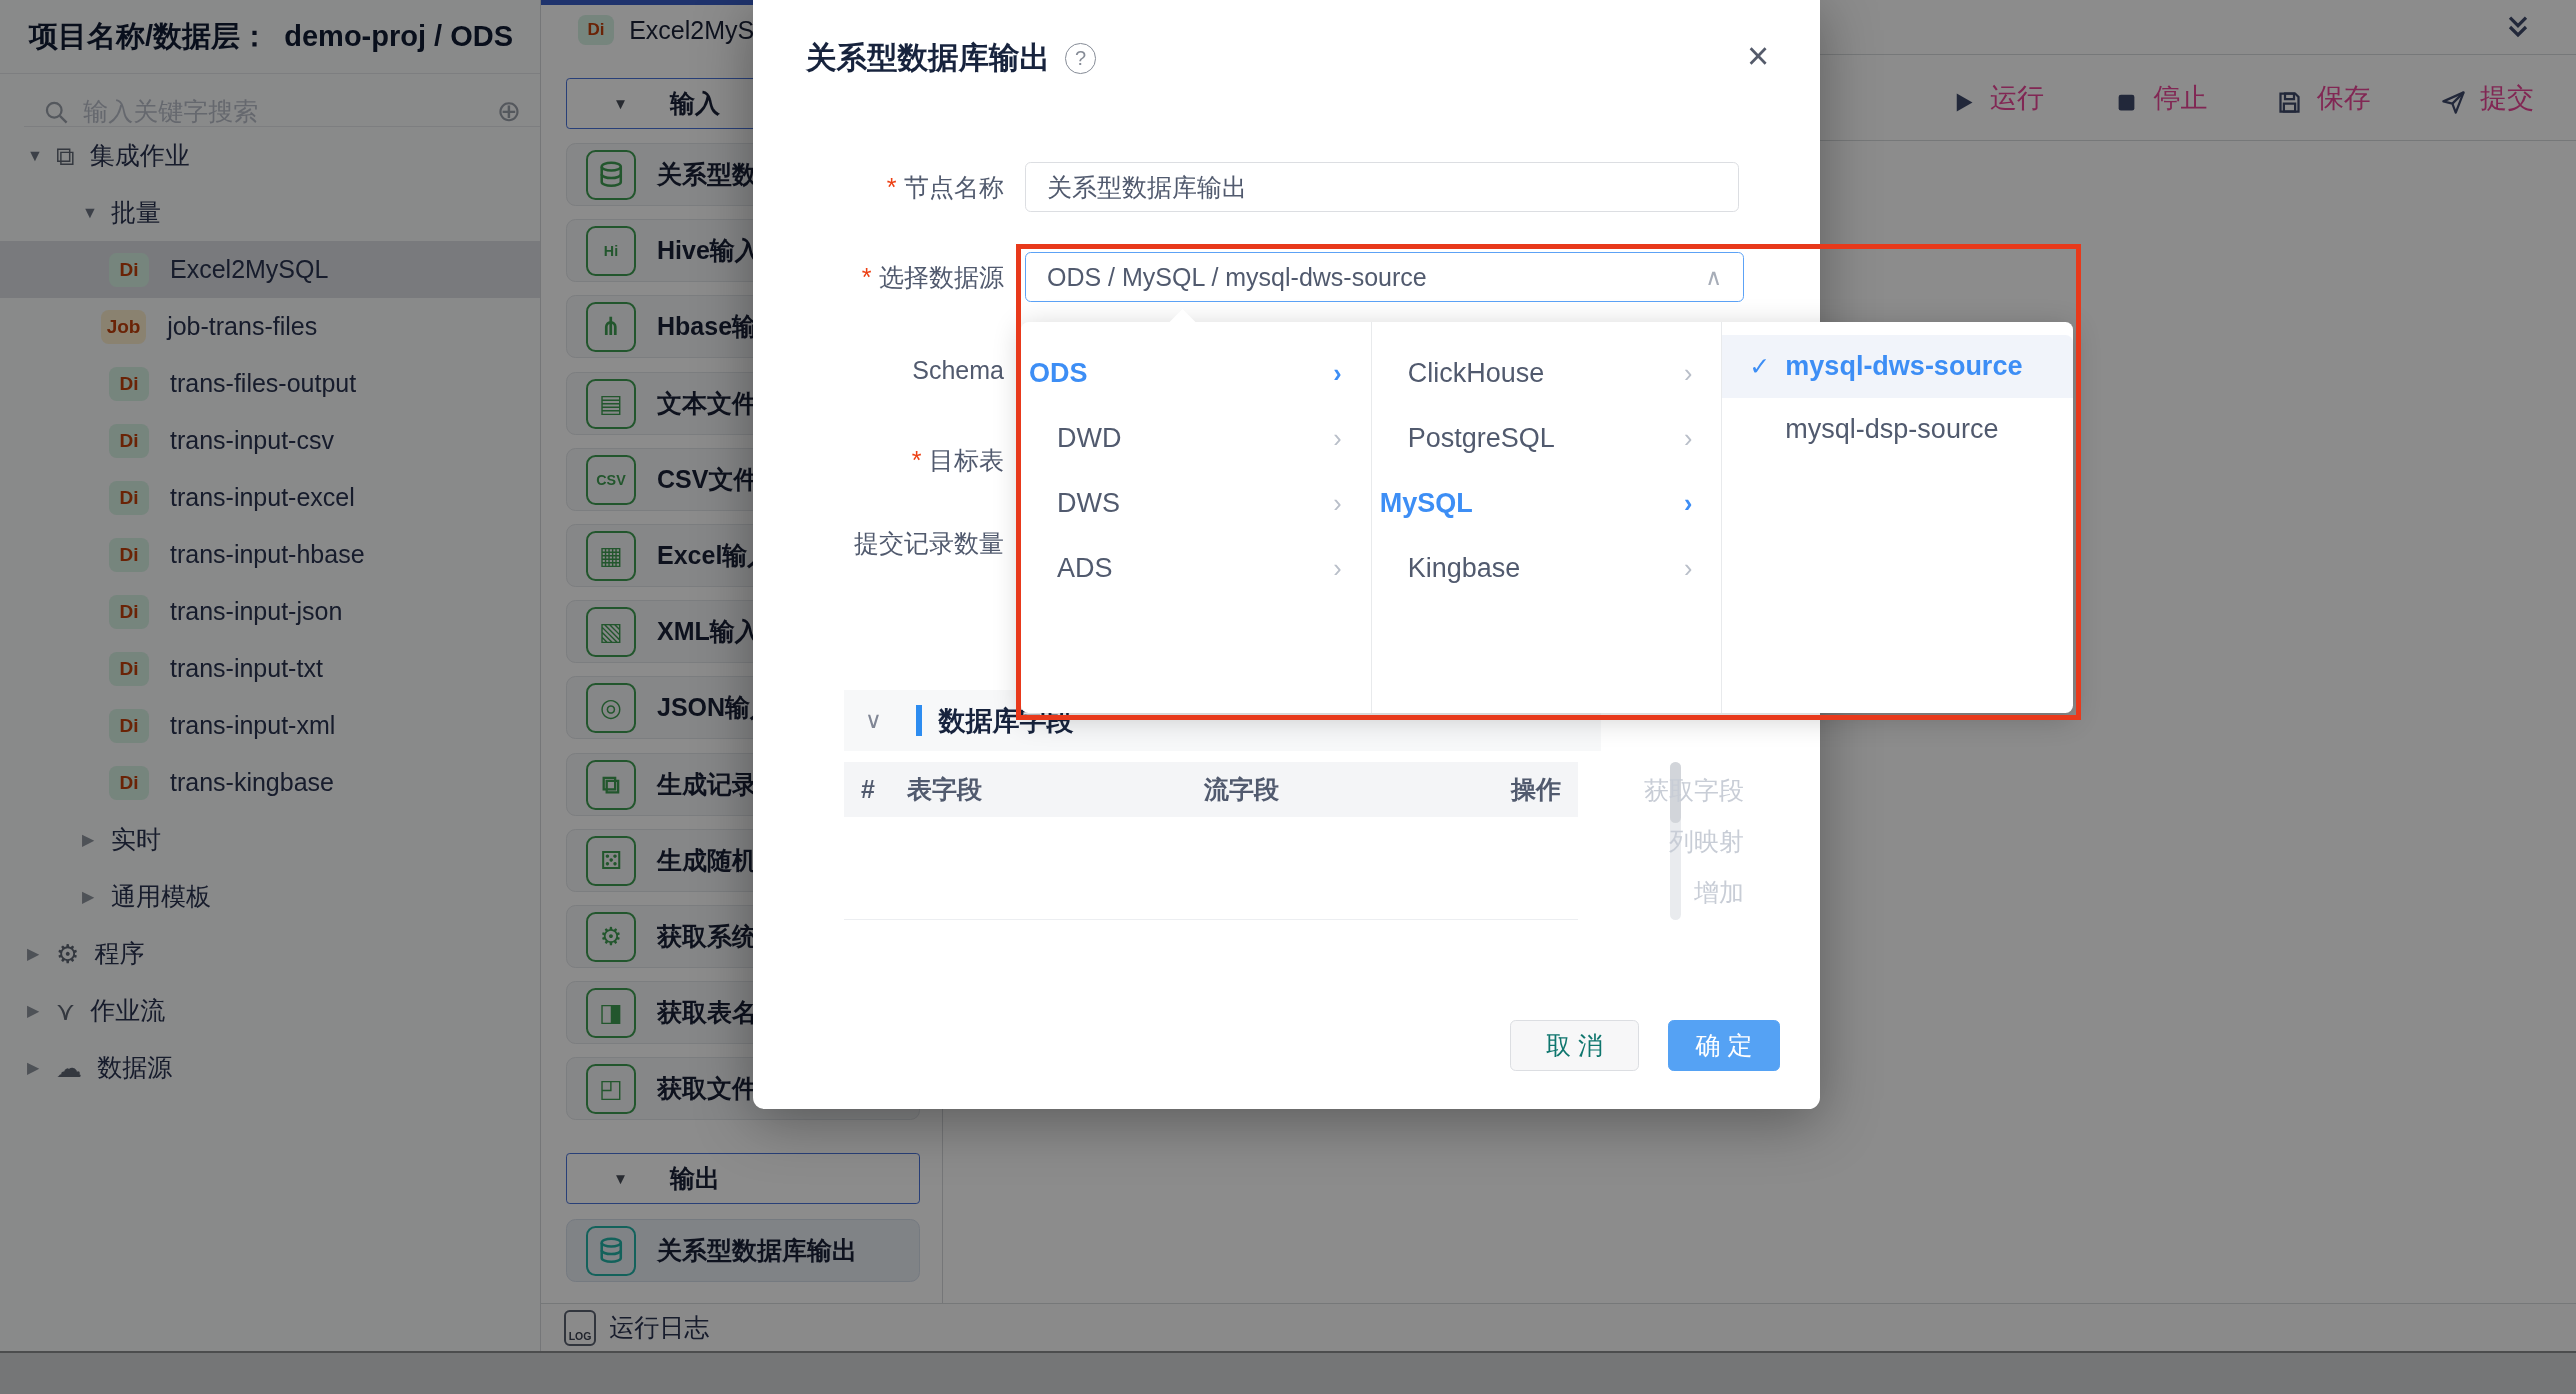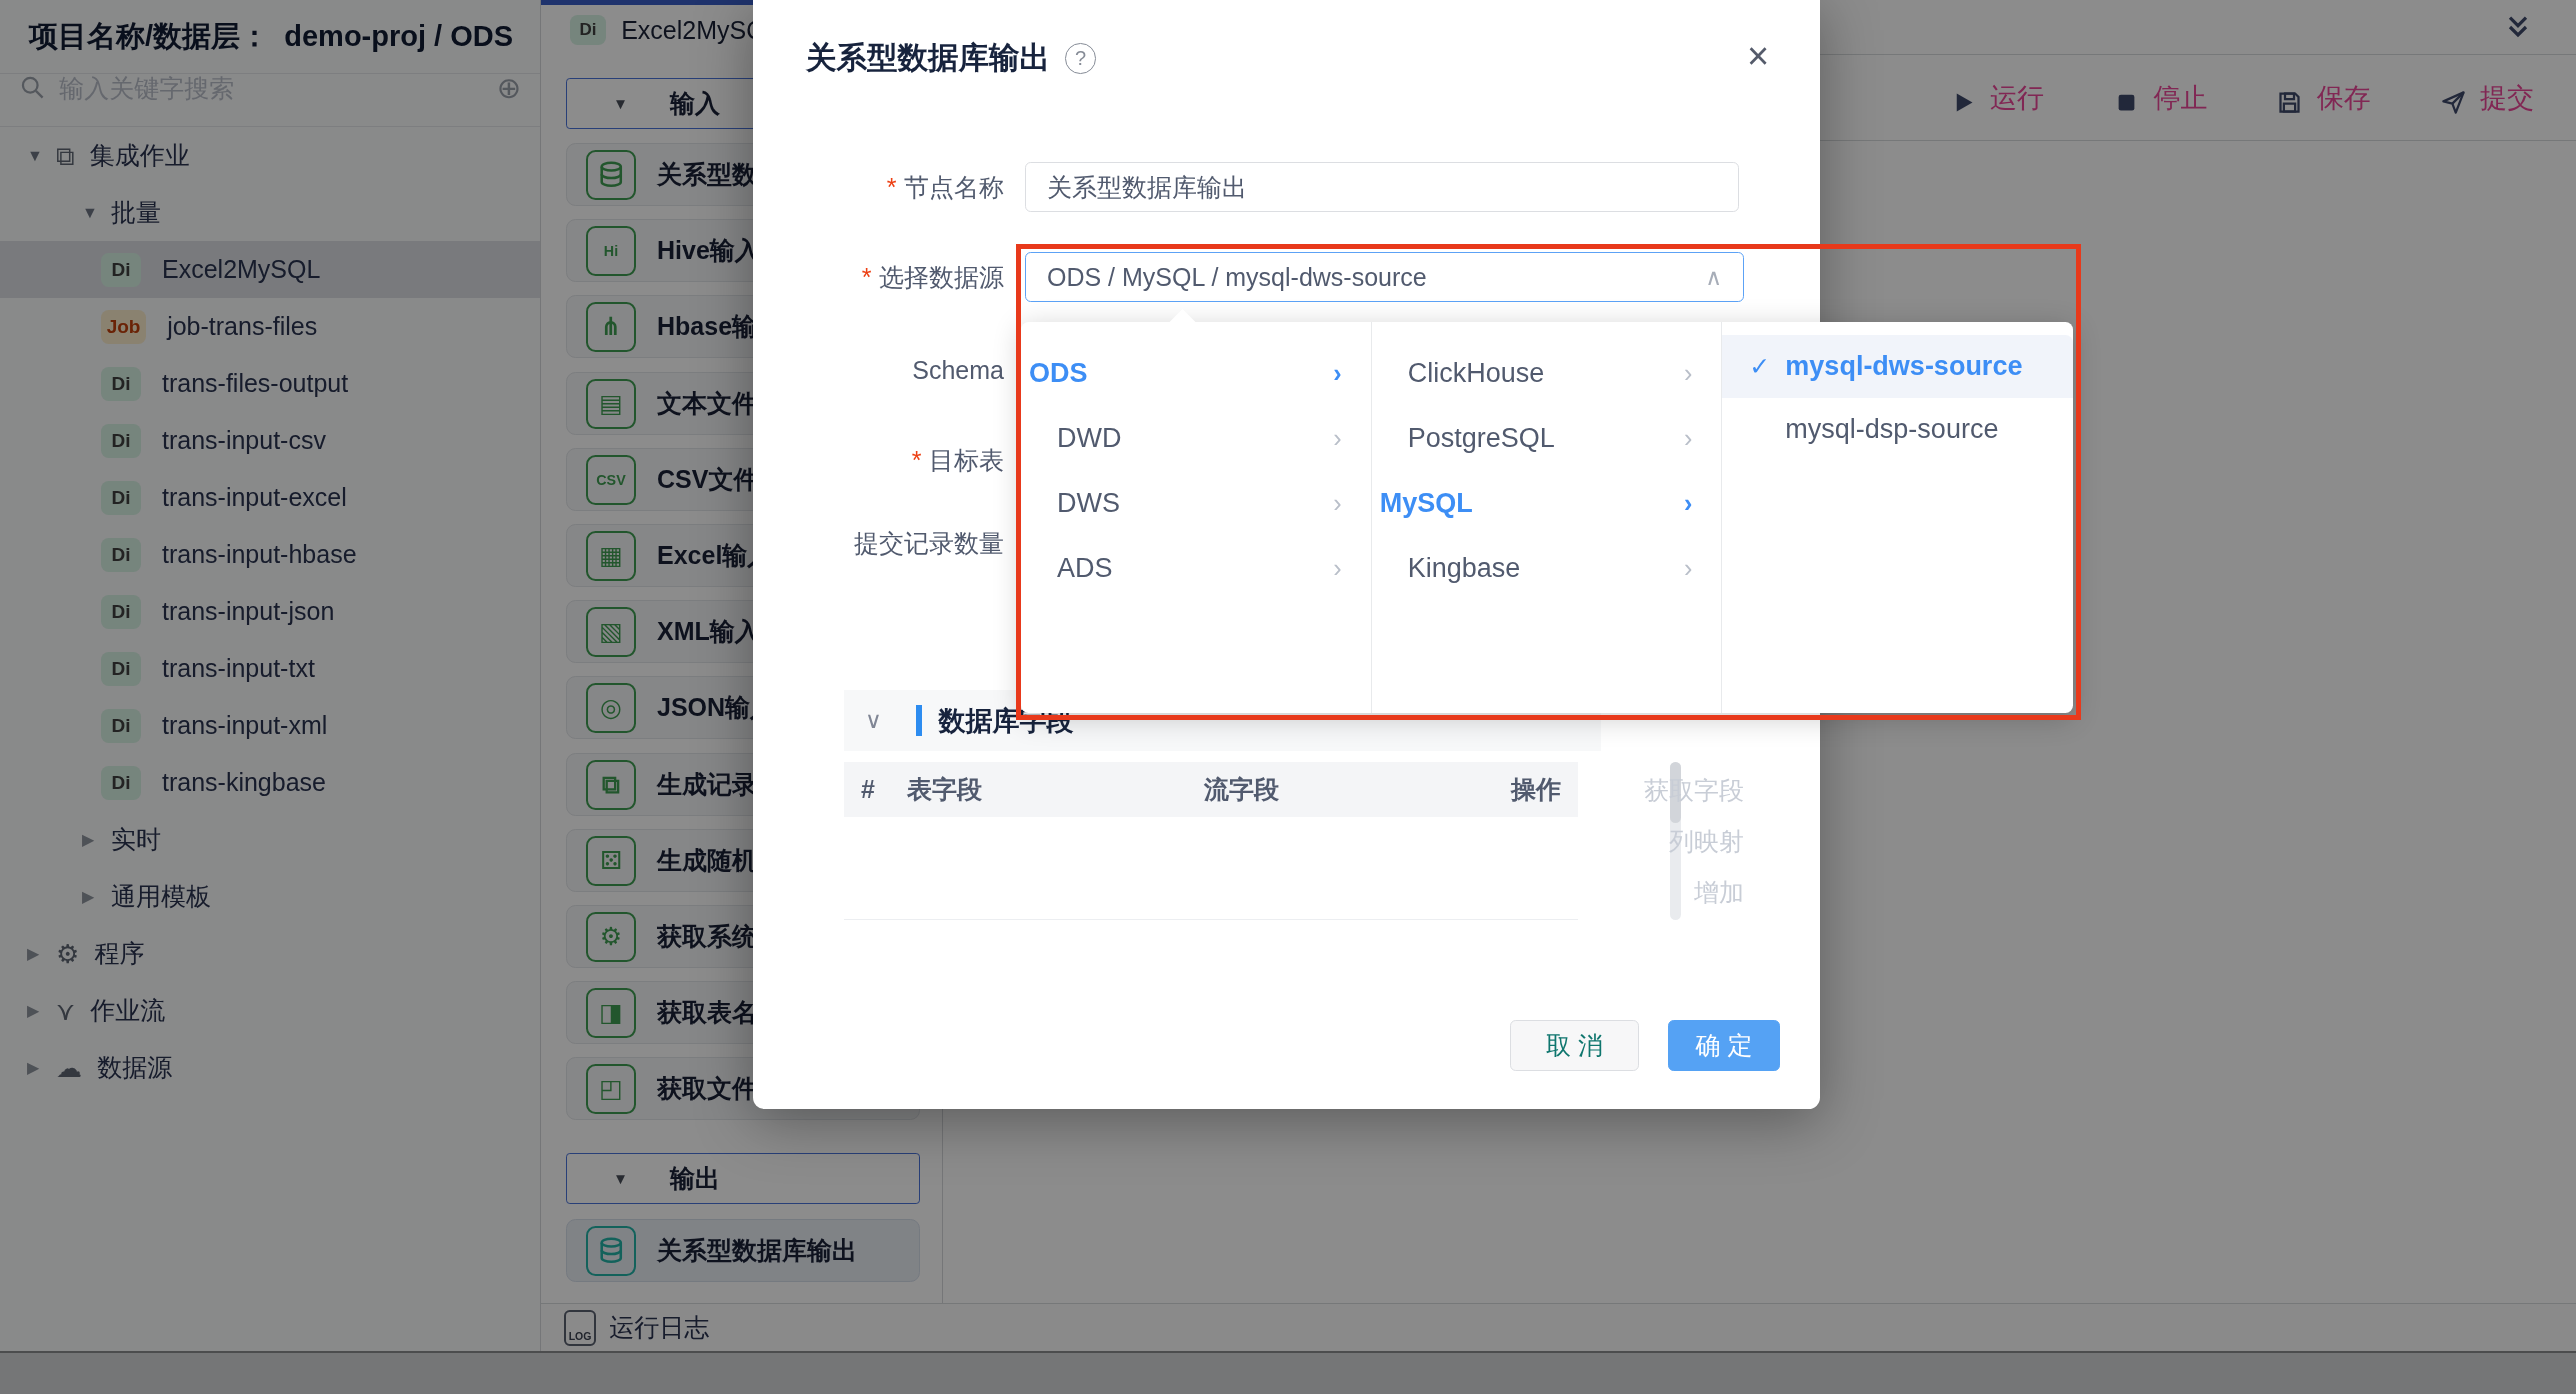--- a/index.html
+++ b/index.html
@@ -5,34 +5,34 @@
   * { margin:0; padding:0; box-sizing:border-box; }
   html,body { width:2576px; height:1395px; }
   body { font-family:"Liberation Sans","DejaVu Sans",sans-serif; color:#1a2238; background:#fff; overflow:hidden; }
   #screen { position:relative; width:2576px; height:1395px; background:#fff; overflow:hidden; }
 
   
   .sidebar { position:absolute; left:0; top:0; width:541px; height:1351px; background:#fafbfc; border-right:1.9px solid #d5d7db; }
   .sb-header { height:74px; display:flex; align-items:center; padding-left:29px; border-bottom:1.9px solid #e3e5e9; }
   .sb-header .t1 { font-size:29px; font-weight:bold; color:#111c33; }
   .sb-header .t2 { font-size:29px; font-weight:bold; color:#111c33; margin-left:15.2px; }
-  .search-row { height:53px; display:flex; align-items:flex-start; padding:0 19px; border-bottom:1.9px solid #e3e5e9; }
+  .search-row { height:53px; display:flex; align-items:flex-end; padding:0 19px; border-bottom:1.9px solid #e3e5e9;margin-left:24px; }
   .search-row svg { flex:0 0 auto; }
   .search-input { flex:1; border:none; outline:none; background:transparent; font-size:25px; color:#515a6e; margin-left:13.3px; font-family:inherit; }
   .search-input::placeholder { color:#b9bec8; }
   .aim-icon { font-size:29px; color:#9aa0aa; line-height:1; }
   .tree { padding-top:0; }
   .tree-row { height:57px; display:flex; align-items:center; font-size:25px; color:#2a3450; cursor:default; }
   .tree-row.selected { background:#dcdfe4; }
   .arrow { font-size:16px; color:#6e7683; width:29px; text-align:left; flex:0 0 auto; }
   .arrow.collapsed { color:#8f959e; }
   .tree-icon { font-size:26px; color:#5f6774; margin-right:15.2px; line-height:1; }
   .pl0 { padding-left:27px; } .pl1 { padding-left:82px; } .pl2 { padding-left:101px; }
   .badge { display:inline-block; min-width:40px; height:34px; line-height:34px; text-align:center; border-radius:7.6px; font-size:19px; font-weight:bold; margin-right:21px; padding:0 5.7px; }
-  .badge.di { background:#d7f2e4; color:#404040; }
+  .badge.di { background:#d7f2e4; color:#c2410c;margin-left:8px; }
   .badge.job { background:#fbedcc; color:#c2410c; }
 
   
   .palette { position:absolute; left:541px; top:0; width:402px; height:1303px; background:#ffffff; border-right:1.9px solid #d5d7db; }
   .tab-strip { position:absolute; left:0; top:0; right:0; height:55px; background:#f2f3f5; border-bottom:1.9px solid #d2d4d8; }
   .tab { position:absolute; left:0; top:0; width:213px; height:55px; background:#ffffff; border-top:5.7px solid #3a5ec6; border-right:1.9px solid #d8dadd; display:flex; align-items:center; padding-left:29px; }
   .tab .badge { margin-right:15.2px; min-width:36px; height:30.5px; line-height:30.5px; font-size:17px; }
   .tab-label { font-size:25px; color:#1a2238; }
   .group-header { position:absolute; left:25px; width:354px; height:51px; border:1.9px solid #4a74da; border-radius:3.8px; background:#fff; display:flex; align-items:center; padding-left:46px; }
   .group-header .gh-arrow { font-size:15.2px; color:#4a4f59; margin-right:42px; }

